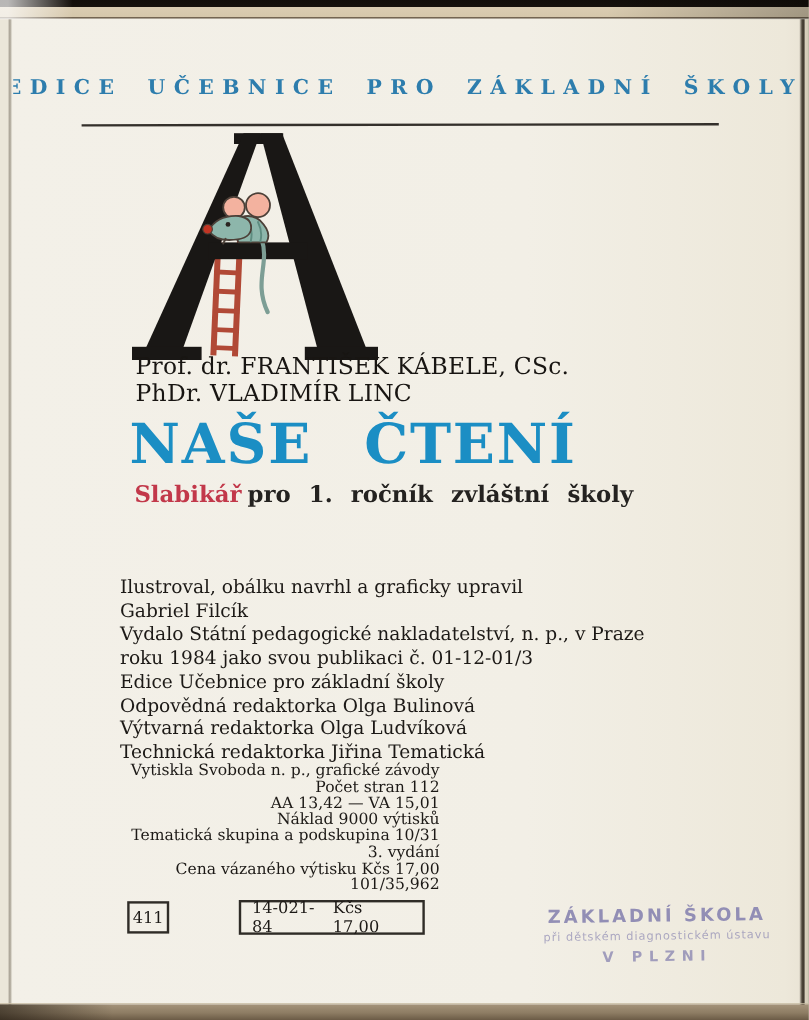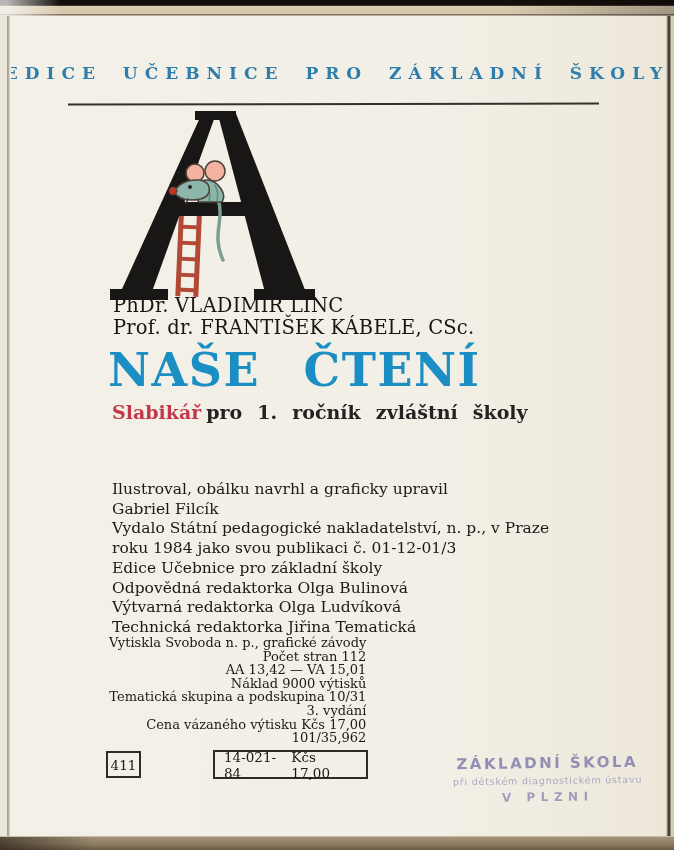--- a/index.html
+++ b/index.html
@@ -66,38 +66,38 @@
   }
   .subtitle {
     position:absolute; left:112px; top:401px;
     font-size:19px; font-weight:bold; word-spacing:8.5px;
     color:#242220; white-space:nowrap;
   }
   .subtitle .hl { color:#c2384a; margin-right:5px;margin-top:44px; }
 
   
   .credits {
-    position:absolute; left:112px; top:480px;
+    position:absolute; left:100px; top:480px;
     font-size:15.5px; line-height:19.7px; color:#1c1916; white-space:nowrap;
   }
 
   
   .printinfo {
     position:absolute; left:109px; top:636px;
     font-size:13px; line-height:13.6px; color:#1c1916; white-space:nowrap;text-align:right;
   }
 
   
   .box {
     position:absolute; border:2px solid #2f2c27;
     font-size:13.5px; color:#1c1916; display:flex; align-items:center;
     background:transparent;
   }
   .box-small { left:106px; top:751px; width:31px; height:23px; justify-content:center; }
-  .box-large { left:213px; top:750px; width:133px; height:25px; justify-content:space-between; padding:0 9px; }
+  .box-large { left:199px; top:750px; width:133px; height:25px; justify-content:space-between; padding:0 9px; }
 
   
   .stamp {
     position:absolute; left:450px; top:754px; width:195px; text-align:center;
     color:#8b87b2; font-family:"DejaVu Sans", sans-serif;
     transform:rotate(-0.8deg); white-space:nowrap;
   }
   .stamp-l1 { font-size:15px; font-weight:bold; letter-spacing:2.5px; opacity:.92; }
   .stamp-l2 { font-size:9.5px; letter-spacing:.8px; opacity:.68; margin-top:3px; }
   .stamp-l3 { font-size:12px; font-weight:bold; letter-spacing:5.5px; opacity:.78; margin-top:4px; }
@@ -148,22 +148,22 @@
         <path d="M 103,75 Q 107,84 105,93 M 111,77 Q 115,85 113,93" fill="none" stroke="#5e8c80" stroke-width="1.6"></path>
         <path d="M 70,84 Q 77,71 95,72 Q 107,74 105,84 Q 103,92 87,92 Q 75,92 70,84 Z" fill="#8db6ab" stroke="#4c4038" stroke-width="1.5"></path>
         <line x1="84" y1="91" x2="82" y2="95" stroke="#4c4038" stroke-width="1.6"></line>
         <circle cx="69" cy="83" r="4" fill="#c23524" stroke="#4c4038" stroke-width="1"></circle>
         <circle cx="86" cy="79" r="2" fill="#2a2420"></circle>
       </g>
     </svg>
   </div>
 
   <div class="authors">
+    <div>Prof. dr. FRANTIŠEK KÁBELE, CSc.</div>
     <div>PhDr. VLADIMÍR LINC</div>
-    <div>Prof. dr. FRANTIŠEK KÁBELE, CSc.</div>
   </div>
 
   <h1 class="title">NAŠE ČTENÍ</h1>
 
   <div class="subtitle">
     <span class="hl">Slabikář</span><span>pro 1. ročník zvláštní školy</span>
   </div>
 
   <div class="credits">
     <div>Ilustroval, obálku navrhl a graficky upravil</div>

